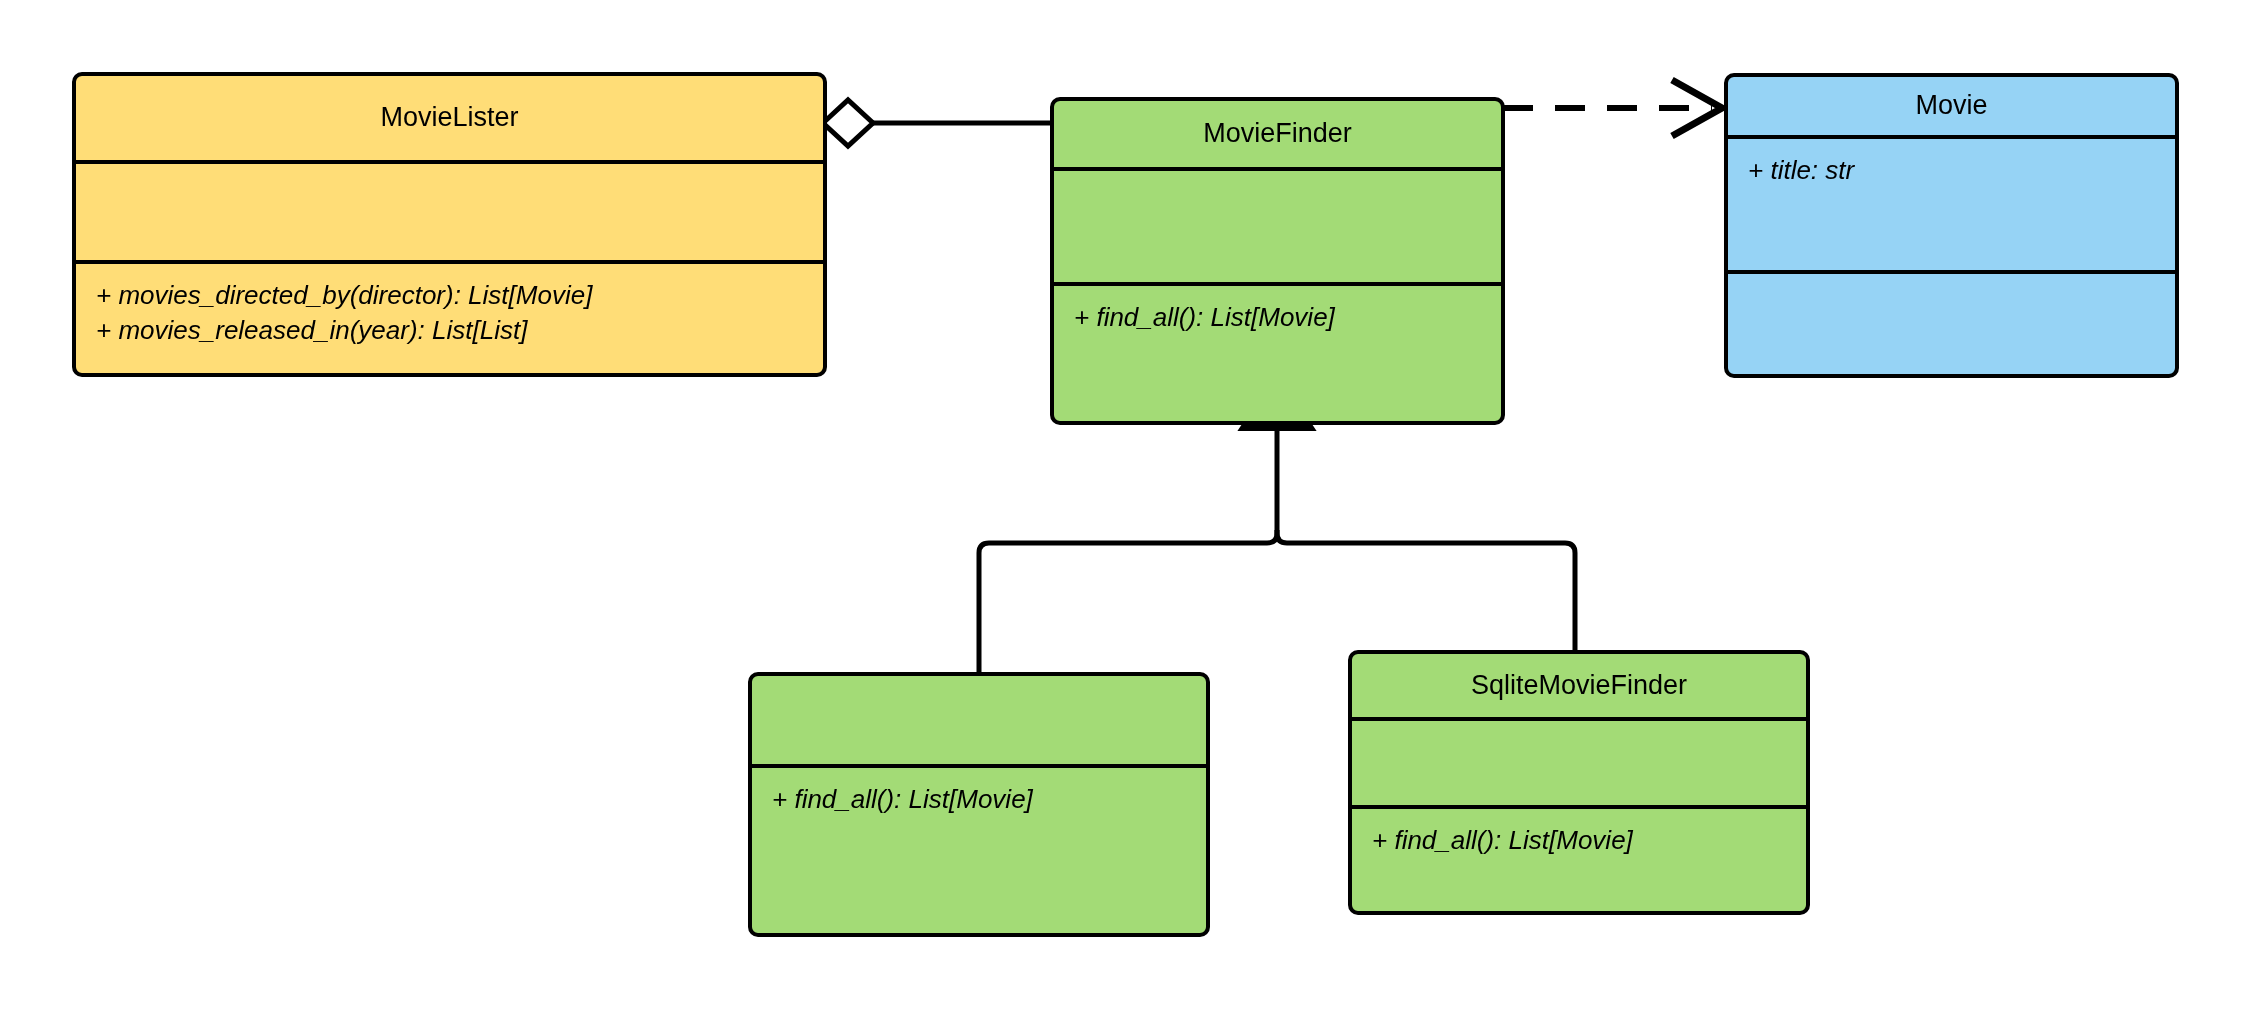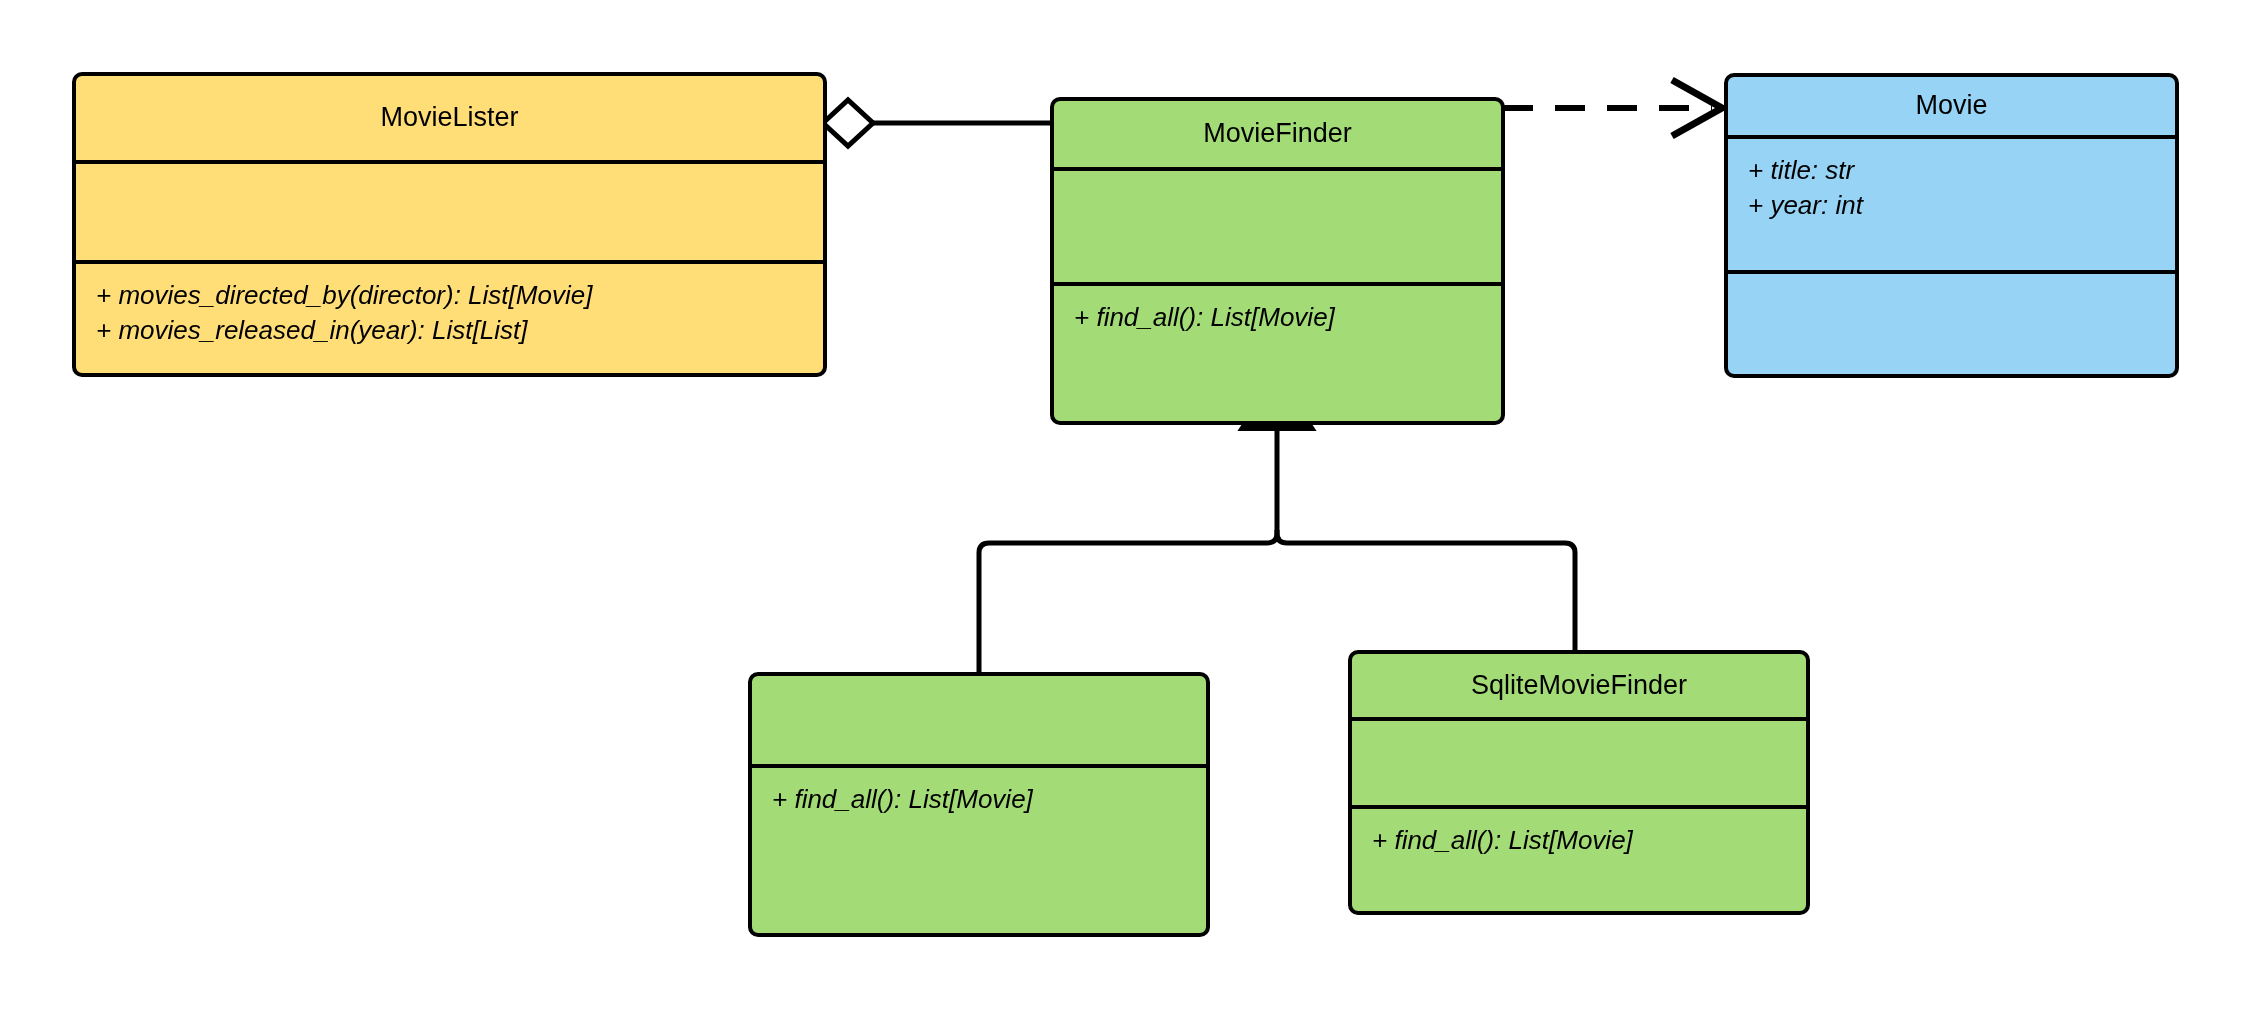--- a/index.html
+++ b/index.html
@@ -115,21 +115,20 @@
     <div class="compartment member-list empty" style="height:115px;"></div>
     <div class="compartment member-list" style="flex:1 1 auto;">
       <div class="member-row">+ find_all(): List[Movie]</div>
     </div>
   </div>
 
   <div class="uml-class fill-blue" style="left:1724px; top:73px; width:455px; height:305px;">
     <div class="compartment cls-name" style="height:58px;">Movie</div>
     <div class="compartment member-list" style="height:135px;">
       <div class="member-row">+ title: str</div>
-      <div class="member-row">+ year: int</div>
     </div>
     <div class="compartment member-list empty" style="flex:1 1 auto;"></div>
   </div>
 
   <div class="uml-class fill-green" style="left:748px; top:672px; width:462px; height:265px;">
     <div class="compartment member-list empty" style="height:88px;"></div>
     <div class="compartment member-list" style="flex:1 1 auto;">
       <div class="member-row">+ find_all(): List[Movie]</div>
     </div>
   </div>

